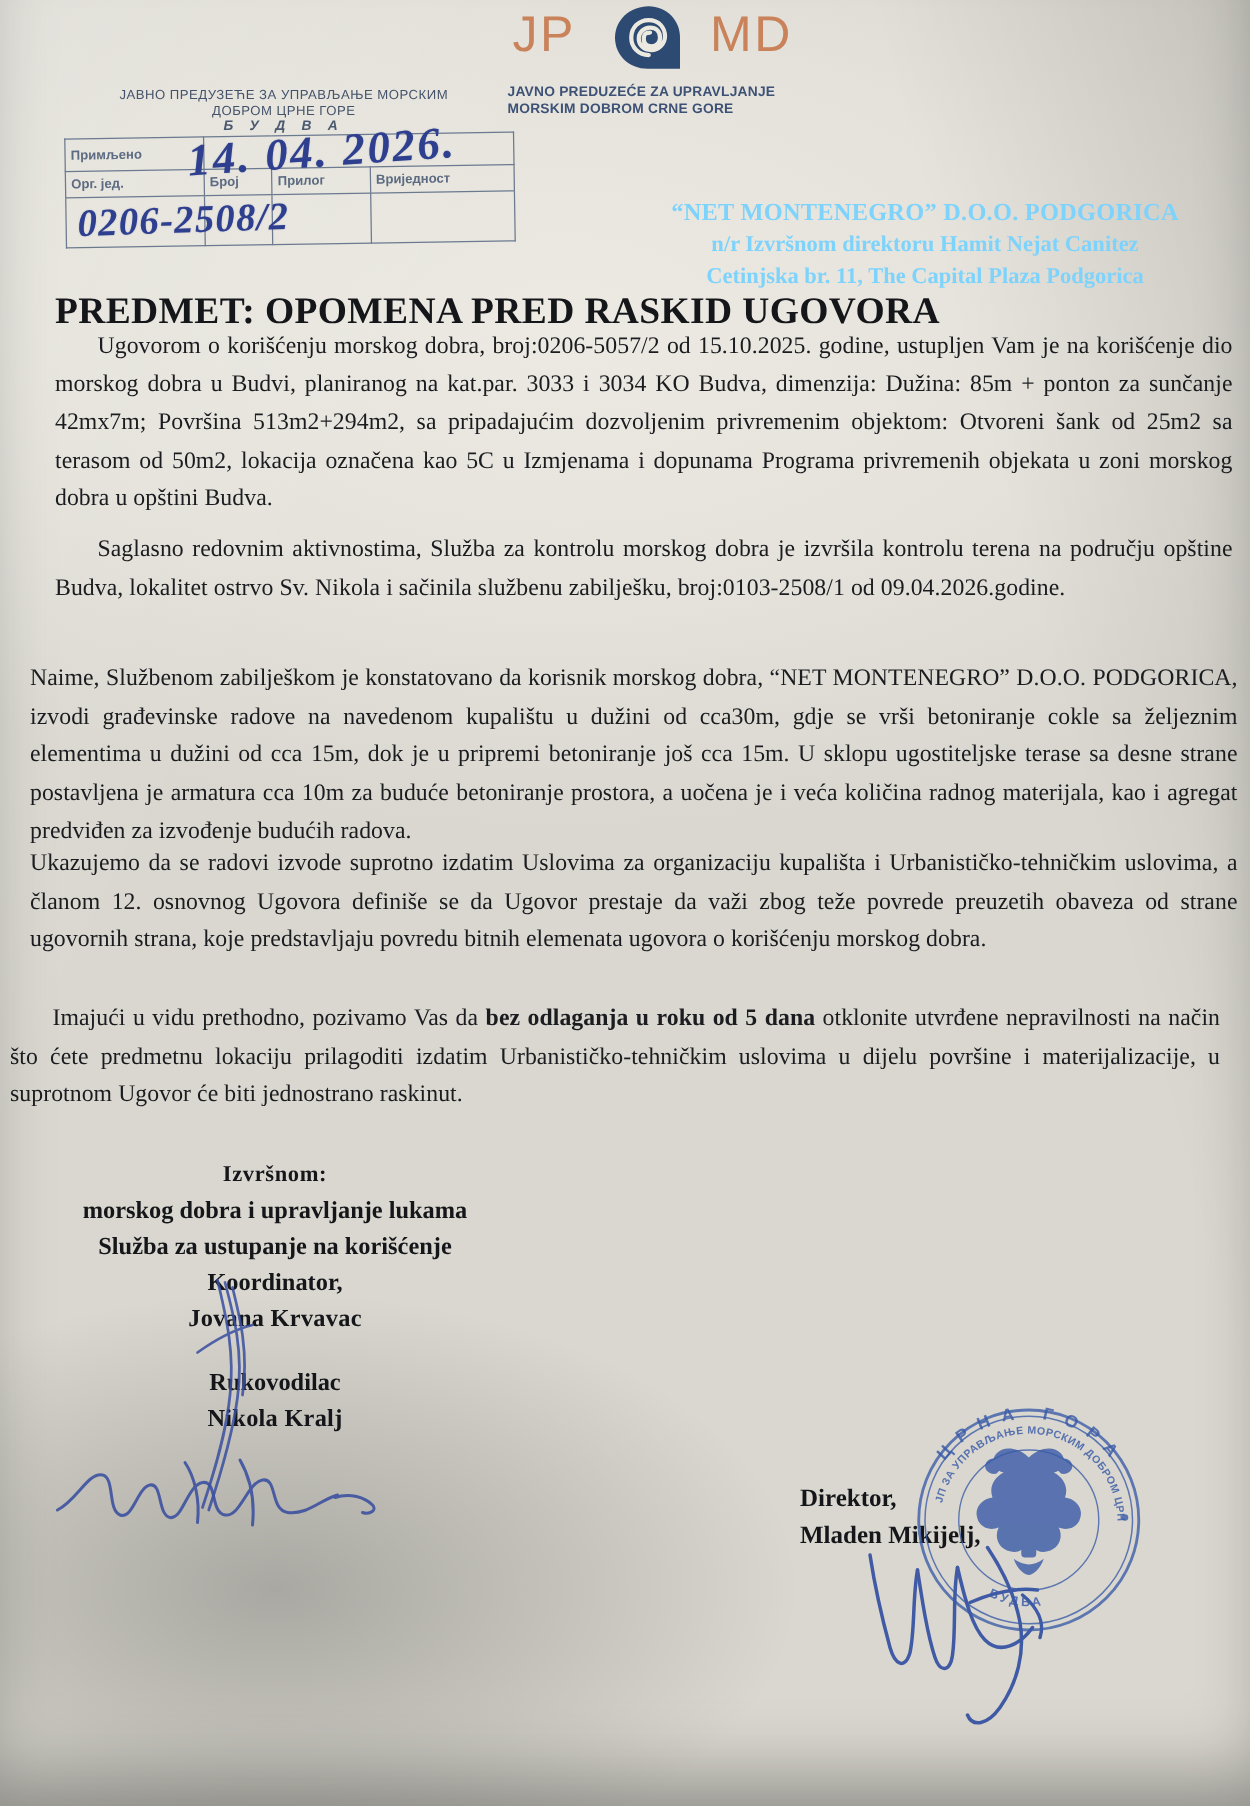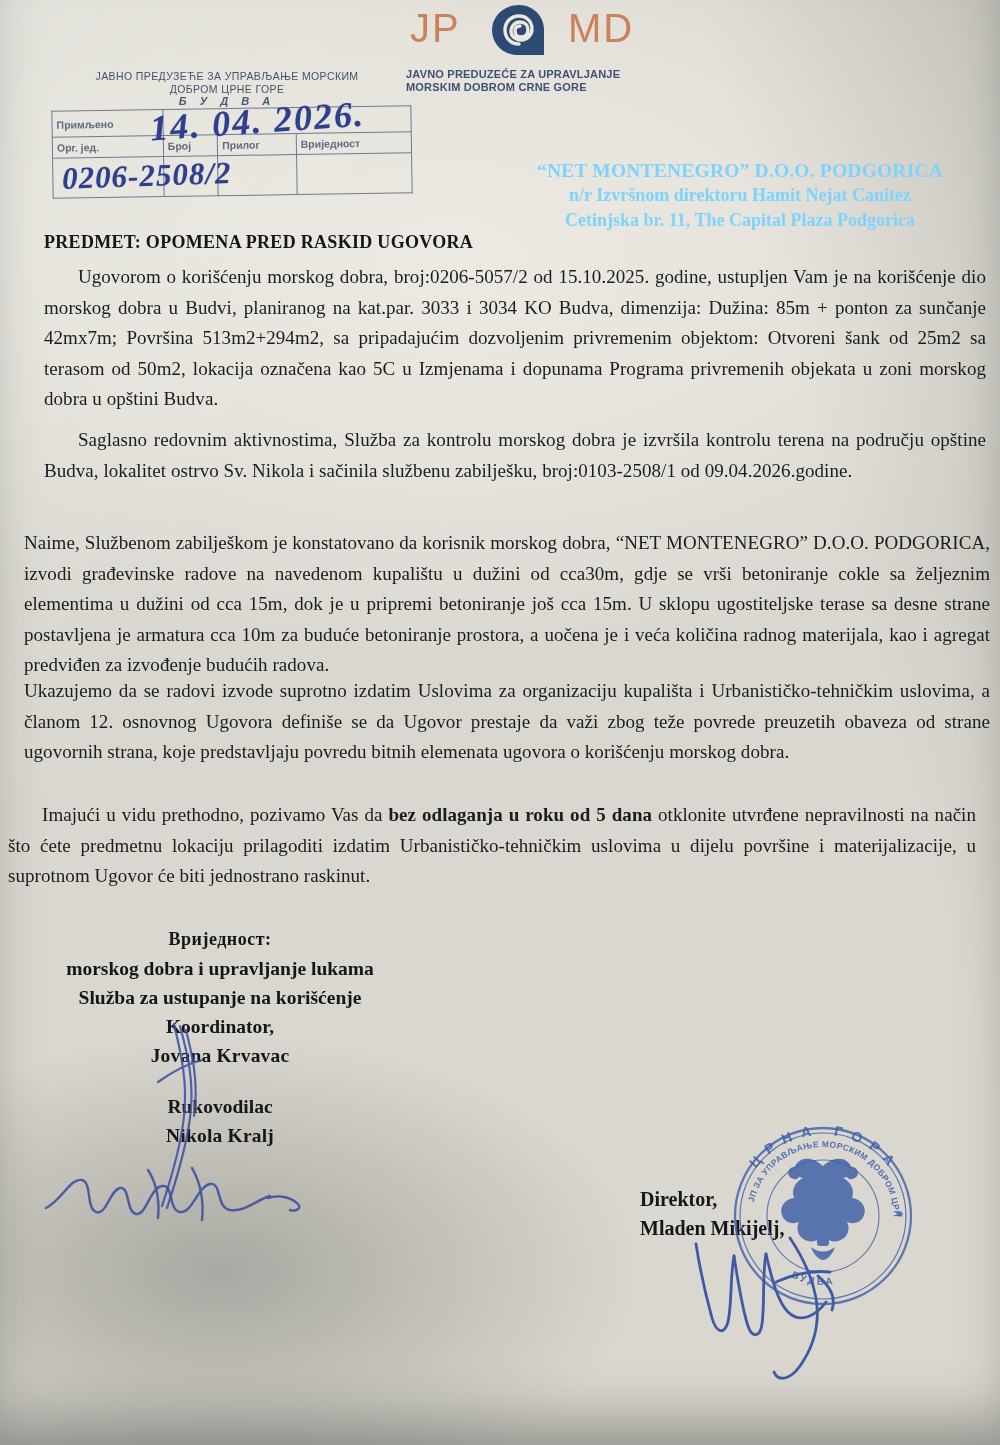--- a/index.html
+++ b/index.html
@@ -89,21 +89,21 @@
     line-height:25px;
     margin-top:28px;
   }
   #rec1{font-size:19.5px;letter-spacing:.2px;}
   #rec2{font-size:18px;}
   #rec3{font-size:18px;}
 
   
   #subject{
     position:absolute;left:44px;top:232px;
-    font-size:18px;font-weight:700;color:#15161a;letter-spacing:.3px;
+    font-size:30px;font-weight:700;color:#15161a;letter-spacing:.3px;
     font-family:"Liberation Serif",serif;
   }
   .para{
     position:absolute;color:#1b1c20;
     font-family:"Liberation Serif",serif;
     font-size:19px;line-height:30.5px;text-align:justify;
     letter-spacing:.05px;
   }
   .ind{text-indent:34px;}
   #p1{left:44px;top:262px;width:942px;}
@@ -199,21 +199,21 @@
 
   <div id="subject">PREDMET: OPOMENA PRED RASKID UGOVORA</div>
 
   <div class="para ind" id="p1">Ugovorom o korišćenju morskog dobra, broj:0206-5057/2 od 15.10.2025. godine, ustupljen Vam je na korišćenje dio morskog dobra u Budvi, planiranog na kat.par. 3033 i 3034 KO Budva, dimenzija: Dužina: 85m + ponton za sunčanje 42mx7m; Površina 513m2+294m2, sa pripadajućim dozvoljenim privremenim objektom: Otvoreni šank od 25m2 sa terasom od 50m2, lokacija označena kao 5C u Izmjenama i dopunama Programa privremenih objekata u zoni morskog dobra u opštini Budva.</div>
   <div class="para ind" id="p2">Saglasno redovnim aktivnostima, Služba za kontrolu morskog dobra je izvršila kontrolu terena na području opštine Budva, lokalitet ostrvo Sv. Nikola i sačinila službenu zabilješku, broj:0103-2508/1 od 09.04.2026.godine.</div>
   <div class="para" id="p3">Naime, Službenom zabilješkom je konstatovano da korisnik morskog dobra, “NET MONTENEGRO” D.O.O. PODGORICA, izvodi građevinske radove na navedenom kupalištu u dužini od cca30m, gdje se vrši betoniranje cokle sa željeznim elementima u dužini od cca 15m, dok je u pripremi betoniranje još cca 15m. U sklopu ugostiteljske terase sa desne strane postavljena je armatura cca 10m za buduće betoniranje prostora, a uočena je i veća količina radnog materijala, kao i agregat predviđen za izvođenje budućih radova.</div>
   <div class="para" id="p4">Ukazujemo da se radovi izvode suprotno izdatim Uslovima za organizaciju kupališta i Urbanističko-tehničkim uslovima, a članom 12. osnovnog Ugovora definiše se da Ugovor prestaje da važi zbog teže povrede preuzetih obaveza od strane ugovornih strana, koje predstavljaju povredu bitnih elemenata ugovora o korišćenju morskog dobra.</div>
   <div class="para ind" id="p5"><span>Imajući u vidu prethodno, pozivamo Vas da </span><span class="bold">bez odlaganja u roku od 5 dana</span><span> otklonite utvrđene nepravilnosti na način što ćete predmetnu lokaciju prilagoditi izdatim Urbanističko-tehničkim uslovima u dijelu površine i materijalizacije, u suprotnom Ugovor će biti jednostrano raskinut.</span></div>
 
   <div id="sigleft">
-    <div id="obradjivac">Вриједност:</div>
+    <div id="obradjivac">Izvršnom:</div>
     <div>morskog dobra i upravljanje lukama</div>
     <div>Služba za ustupanje na korišćenje</div>
     <div>Koordinator,</div>
     <div class="nm">Jovana Krvavac</div>
     <div id="sig-gap"></div>
     <div>Rukovodilac</div>
     <div class="nm">Nikola Kralj</div>
   </div>
 
   <div id="sigright">

